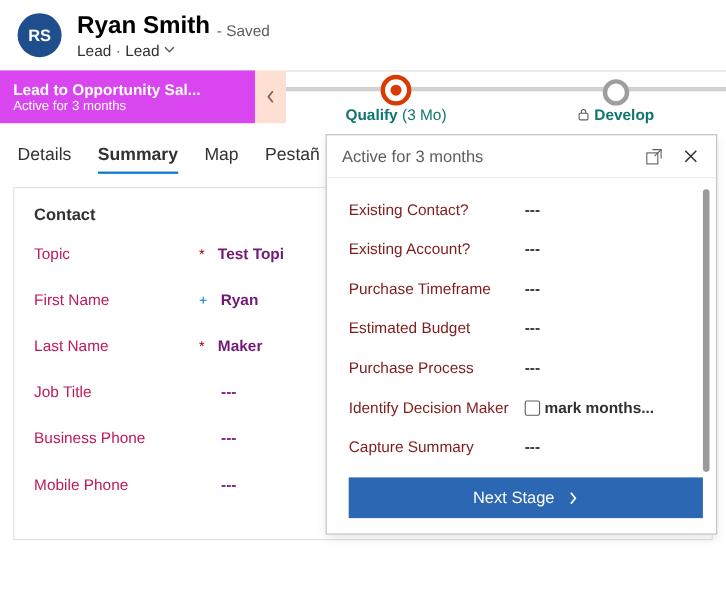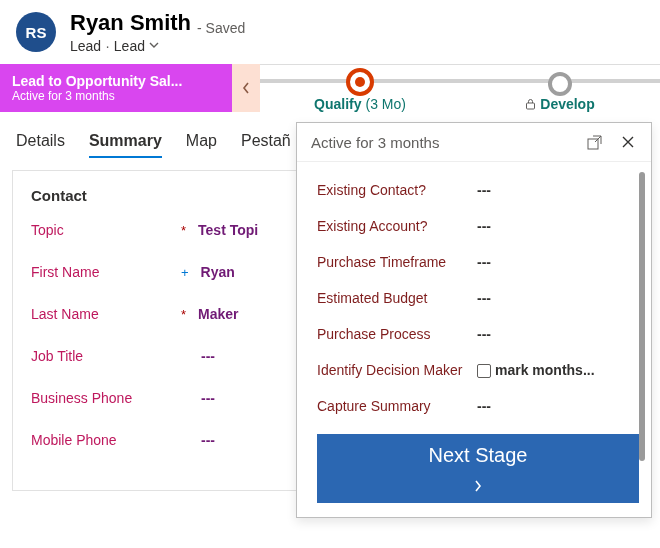--- a/index.html
+++ b/index.html
@@ -52,21 +52,21 @@
   .flyout { position:absolute; right:8px; top:122px; width:356px; background:#fff; border:1px solid #bdbdbd; box-shadow:0 4px 10px rgba(0,0,0,.1);}
   .fly-head { display:flex; align-items:center; justify-content:space-between; padding:10px 14px 10px 14px; border-bottom:1px solid #eee;}
   .fly-head .title { font-size:15px; color:#605e5c;}
   .fly-head .icons { display:flex; gap:16px; color:#605e5c;}
   .fly-body { padding: 14px 12px 14px 20px; position:relative;}
   .scrolltrack { position:absolute; right:6px; top:10px; bottom:56px; width:6px; background:#9a9a9a; border-radius:3px;}
   .fly-row { display:flex; align-items:center; margin:6px 0 20px 0;}
   .fly-row .fl { width:160px; font-size:14px; color:#7f1d1d;}
   .fly-row .fv { font-size:14px; font-weight:600; color:#323130;}
   .fly-row .chk { width:14px; height:14px; border:1px solid #605e5c; border-radius:2px; margin-right:4px; display:inline-block; vertical-align:middle;}
-  .nextbtn { background:#2b67b2; color:#fff; text-align:center; padding:10px 0; font-size:20px; cursor:pointer; display:flex; align-items:center; justify-content:center; gap:12px; margin-top:8px;flex-direction:column;}
+  .nextbtn { background:#2b67b2; color:#fff; text-align:center; padding:10px 0; font-size:15px; cursor:pointer; display:flex; align-items:center; justify-content:center; gap:12px; margin-top:8px;}
   .iconbtn { width:18px; height:18px; cursor:pointer; display:inline-flex; align-items:center; justify-content:center;}
   svg { display:block;}
 </style>
 </head>
 <body>
 <div id="app">
 
 <div class="header">
   <div class="avatar">RS</div>
   <div class="title-block">

